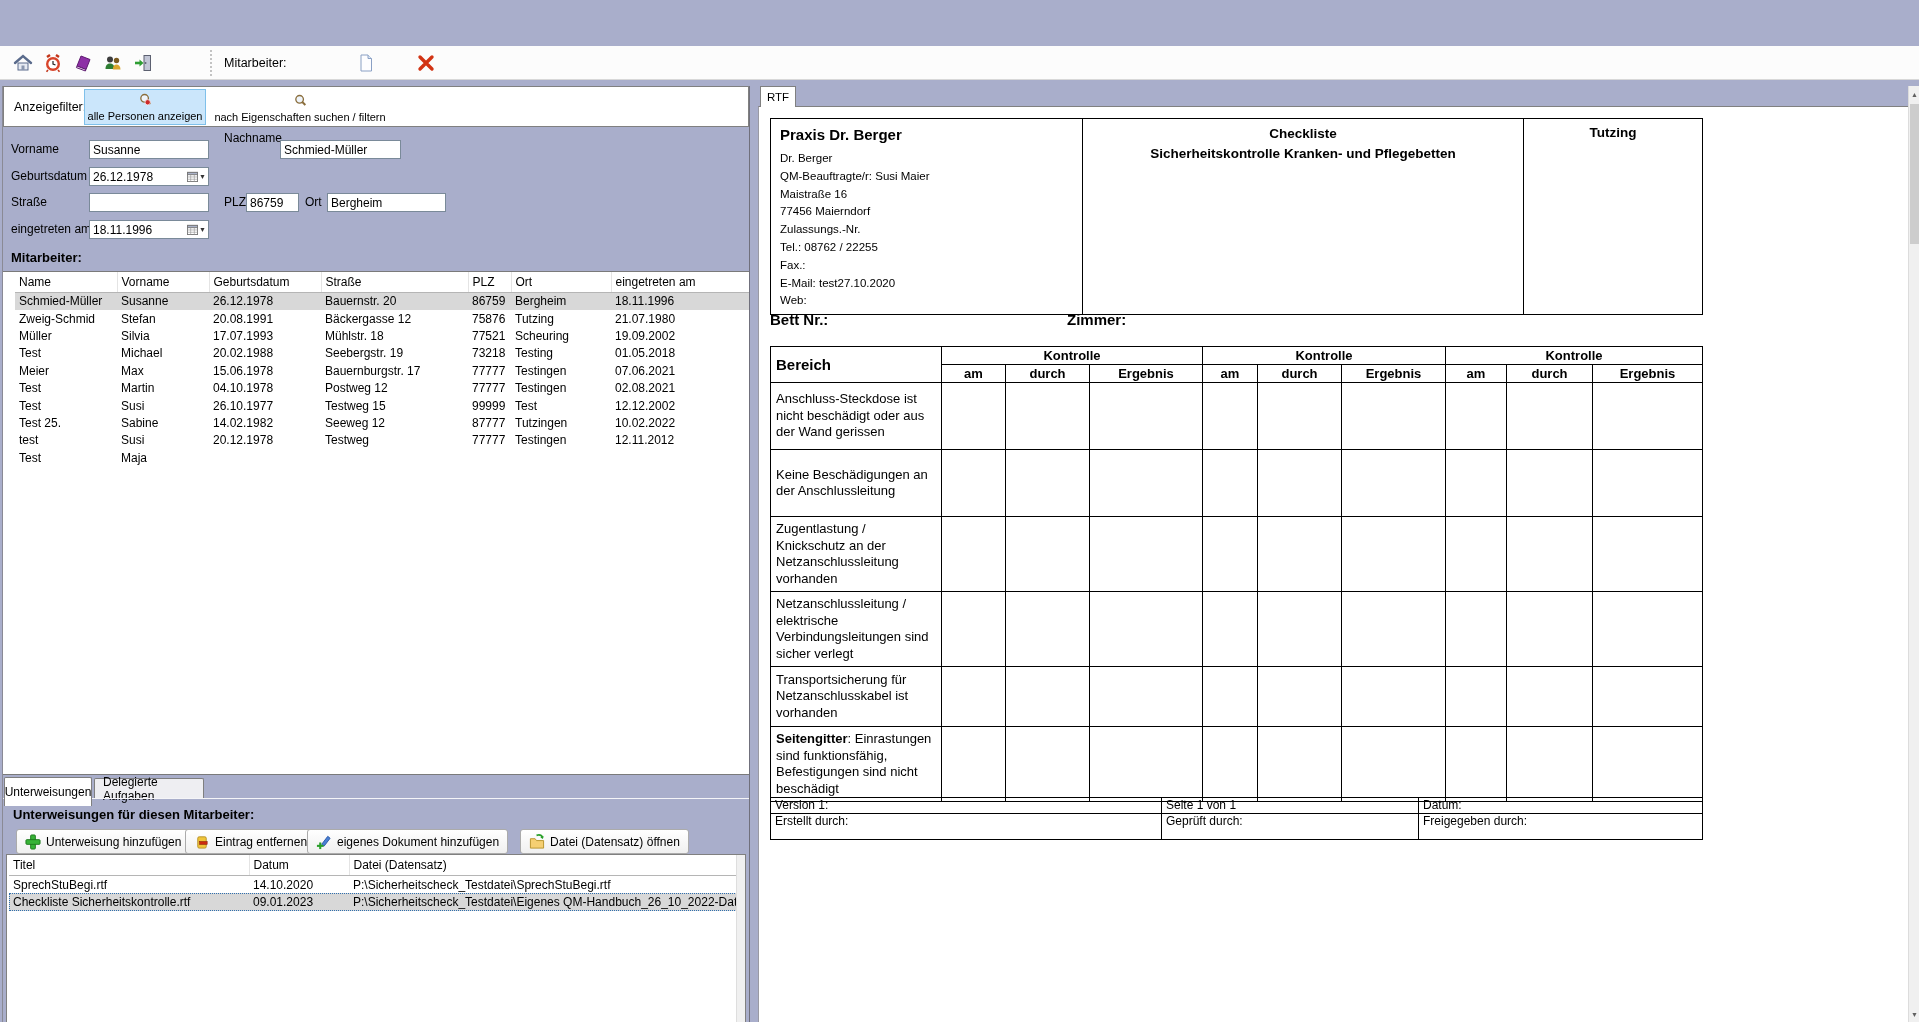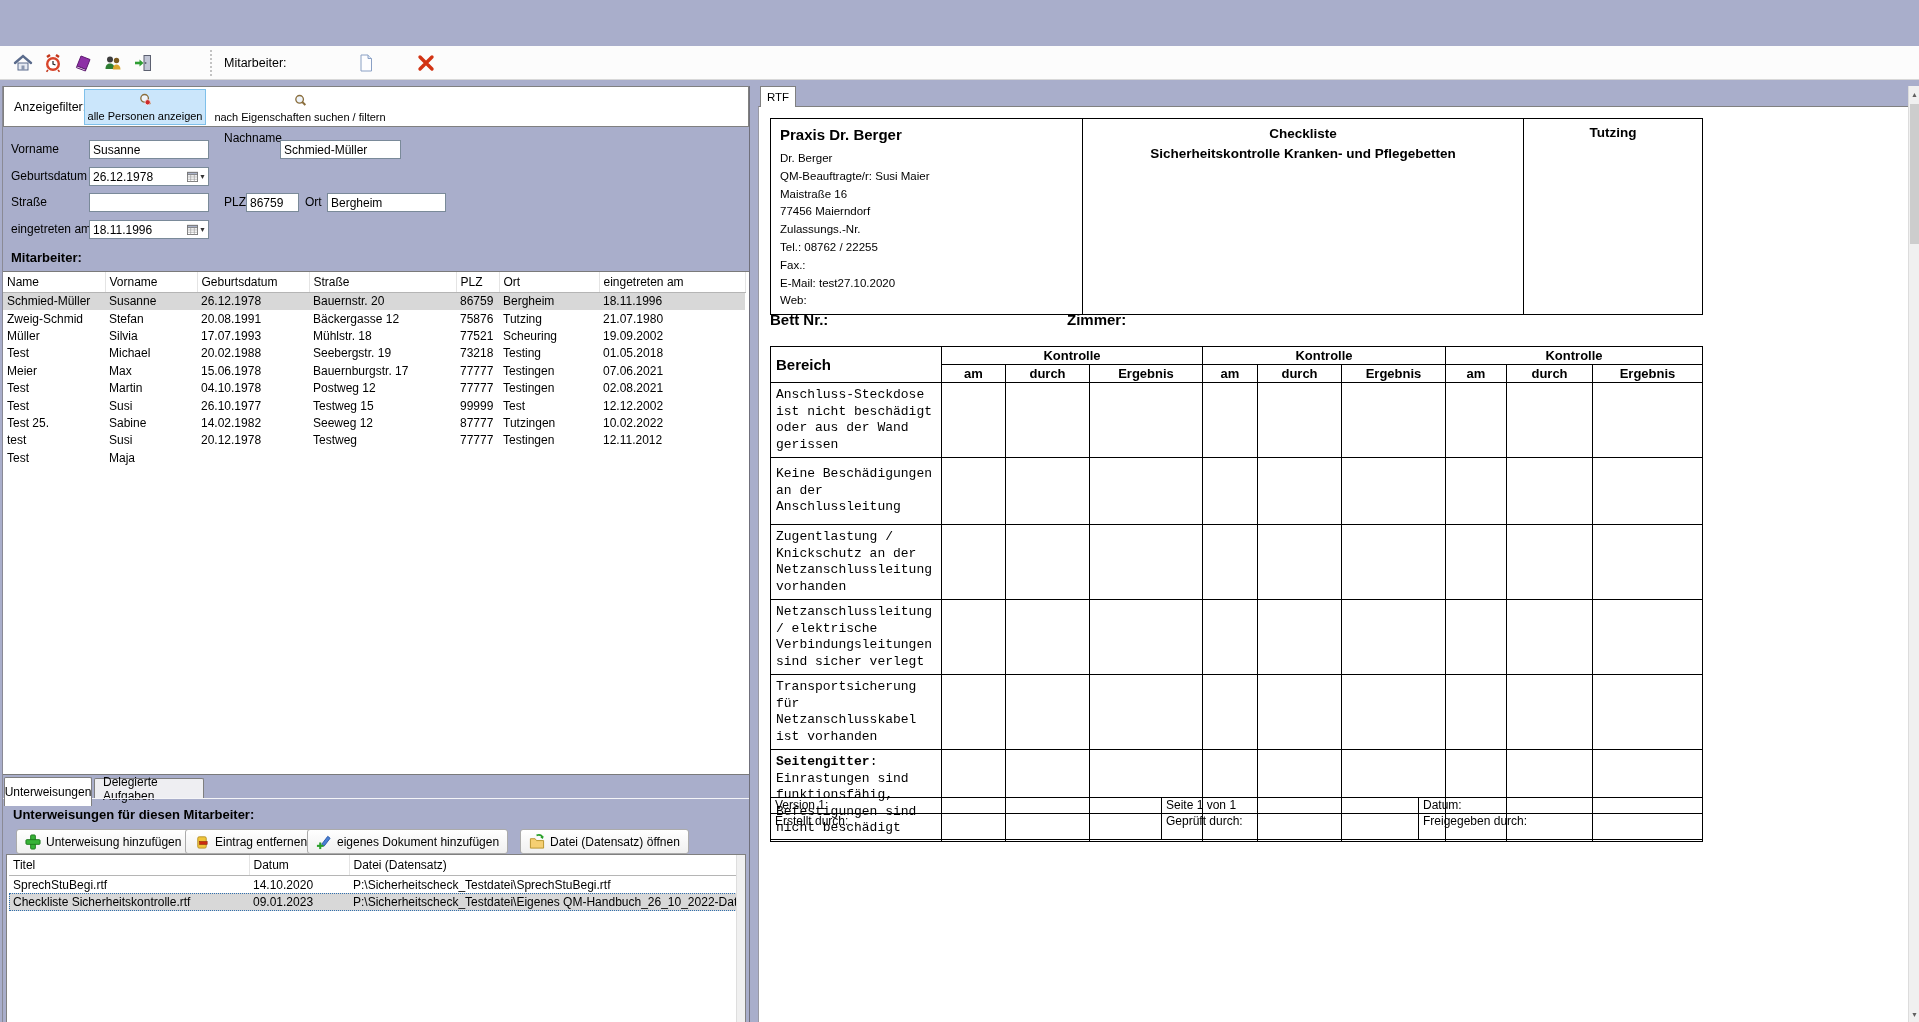--- a/index.html
+++ b/index.html
@@ -39,21 +39,21 @@
   .frm-label{position:absolute;font-size:12px;line-height:19px;}
   .frm-input{position:absolute;height:19px;border:1px solid #7a8a99;background:#fff;font-family:"Liberation Sans",sans-serif;font-size:12px;padding:1px 3px;}
   .datefield{position:absolute;height:19px;border:1px solid #7a8a99;background:#fff;display:flex;align-items:center;padding:0 2px 0 3px;font-size:12px;}
   .datefield .val{flex:1;}
   .cal-btn{display:flex;align-items:center;gap:1px;}
   .dd-arrow{font-size:7px;color:#333;}
 
   .section-label{position:absolute;font-size:13px;font-weight:bold;}
 
   .emp-wrap{position:absolute;left:0;top:185px;width:100%;height:504px;background:#fff;border-top:1px solid #7a7a7a;border-bottom:1px solid #7a7a7a;overflow:hidden;}
-  table.grid{border-collapse:collapse;table-layout:fixed;margin-left:0;}
+  table.grid{border-collapse:collapse;table-layout:fixed;margin-left:12px;}
   table.grid th{font-weight:normal;text-align:left;font-size:12px;padding:3px 4px;border-bottom:1px solid #b5b5b5;border-right:1px solid #e4e4e4;white-space:nowrap;overflow:hidden;}
   table.grid td{font-size:12px;padding:0 4px;white-space:nowrap;overflow:hidden;}
   .emp-wrap table.grid tbody tr{height:17.4px;}
   table.grid tbody tr.selected{background:#d8d8d8;}
 
   
   .tabs{position:absolute;left:0;top:691px;width:100%;height:21px;}
   .tab{position:absolute;top:1px;height:20px;background:#eeeef2;border:1px solid #7f7f7f;border-bottom:none;border-radius:2px 2px 0 0;display:flex;align-items:center;justify-content:center;font-size:12px;padding:0 8px;}
   .tab.active{top:0;height:29px;background:#fff;z-index:2;}
   .tab1{left:1px;width:88px;}
@@ -84,21 +84,21 @@
 
   .bett-row{position:absolute;left:11px;top:204px;width:932px;height:22px;}
   .bett-label{position:absolute;left:0;font-size:15px;font-weight:bold;}
   .zimmer-label{position:absolute;left:297px;font-size:15px;font-weight:bold;}
 
   .cl{left:11px;top:239px;width:932px;}
   .cl th{font-size:13px;font-weight:bold;text-align:center;padding:1px 2px;}
   .cl th.bereich-h{font-size:15px;text-align:left;padding-left:5px;vertical-align:middle;}
   .cl thead tr:nth-of-type(1){height:17px;}
   .cl thead tr:nth-of-type(2){height:18px;}
-  .cl td{padding:4px 5px;font-family:Liberation Mono, monospace;}
+  .cl td{padding:4px 5px;}
   .cl td.c-bereich{font-size:13px;line-height:16.5px;vertical-align:middle;}
   .cl tbody tr:nth-of-type(1){height:67px;}
   .cl tbody tr:nth-of-type(2){height:67px;}
   .cl tbody tr:nth-of-type(3){height:60px;}
   .cl tbody tr:nth-of-type(4){height:71px;}
   .cl tbody tr:nth-of-type(5){height:60px;}
   .cl tbody tr:nth-of-type(6){height:65px;}
 
   .dfoot{left:11px;top:690px;width:932px;}
   .dfoot td{font-size:12px;padding:0 4px;vertical-align:top;}

